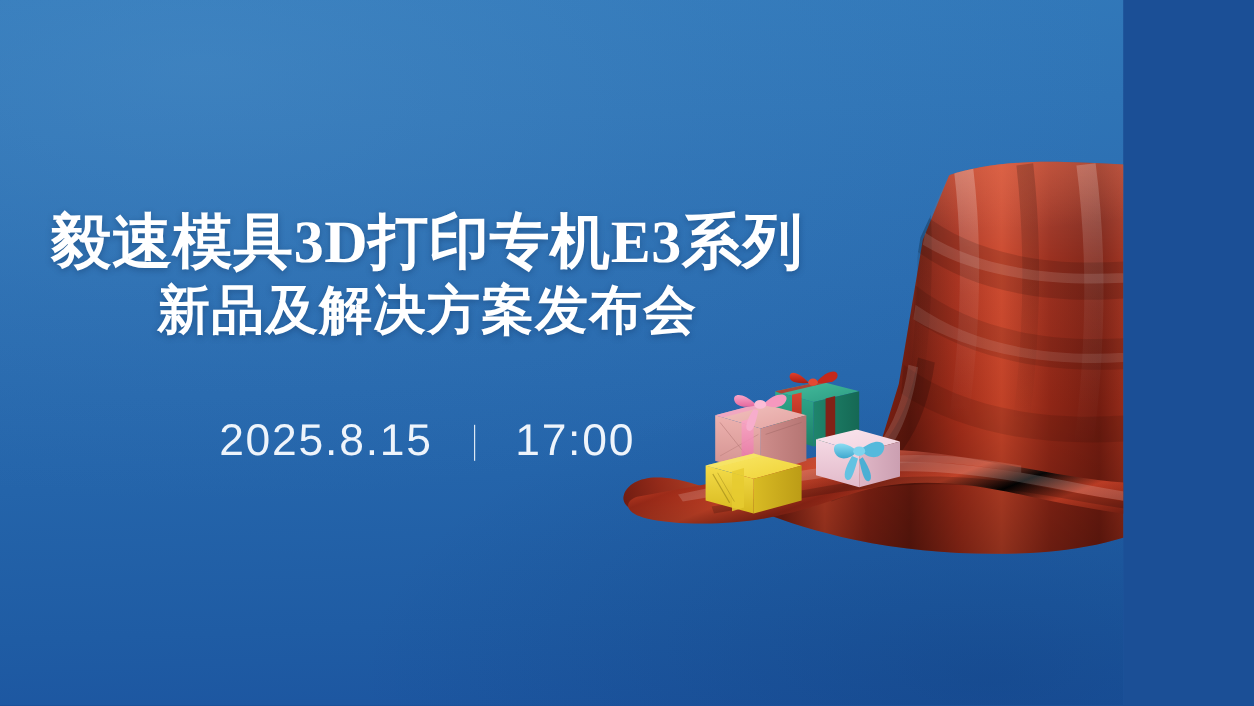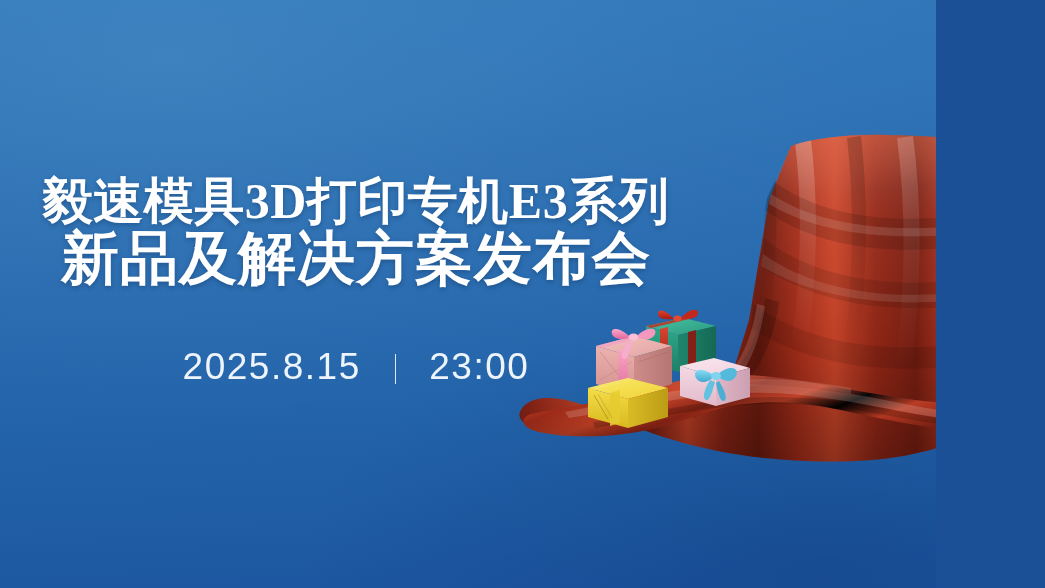--- a/index.html
+++ b/index.html
@@ -33,21 +33,21 @@
   .title-line {
     color: #ffffff;
     font-family: "Liberation Serif", "DejaVu Serif", serif;
     font-weight: bold;
     font-size: 50px;
     line-height: 58px;
     letter-spacing: 0.5px;
     white-space: nowrap;
     text-shadow: 0 2px 5px rgba(8,38,78,0.35);
   }
-  .title-line.second { font-size: 58px; letter-spacing: 1px; }
+  .title-line.second { font-size: 44px; letter-spacing: 1px; }
 
   .date-row {
     position: absolute;
     left: 0; top: 344px;
     width: 712px;
     text-align: center;
     color: #eef4fb;
     font-size: 37px;
     line-height: 46px;
     font-weight: 300;
@@ -411,16 +411,16 @@
 
   <div class="title-block">
     <div class="title-line first">毅速模具3D打印专机E3系列</div>
     <div class="title-line second">新品及解决方案发布会</div>
   </div>
 
   <div class="date-row">
     <span>2025.8.15</span>
     <span class="date-sep"></span>
     
-    <span>23:00</span>
+    <span>17:00</span>
   </div>
 
 </div>
 
 </body></html>

